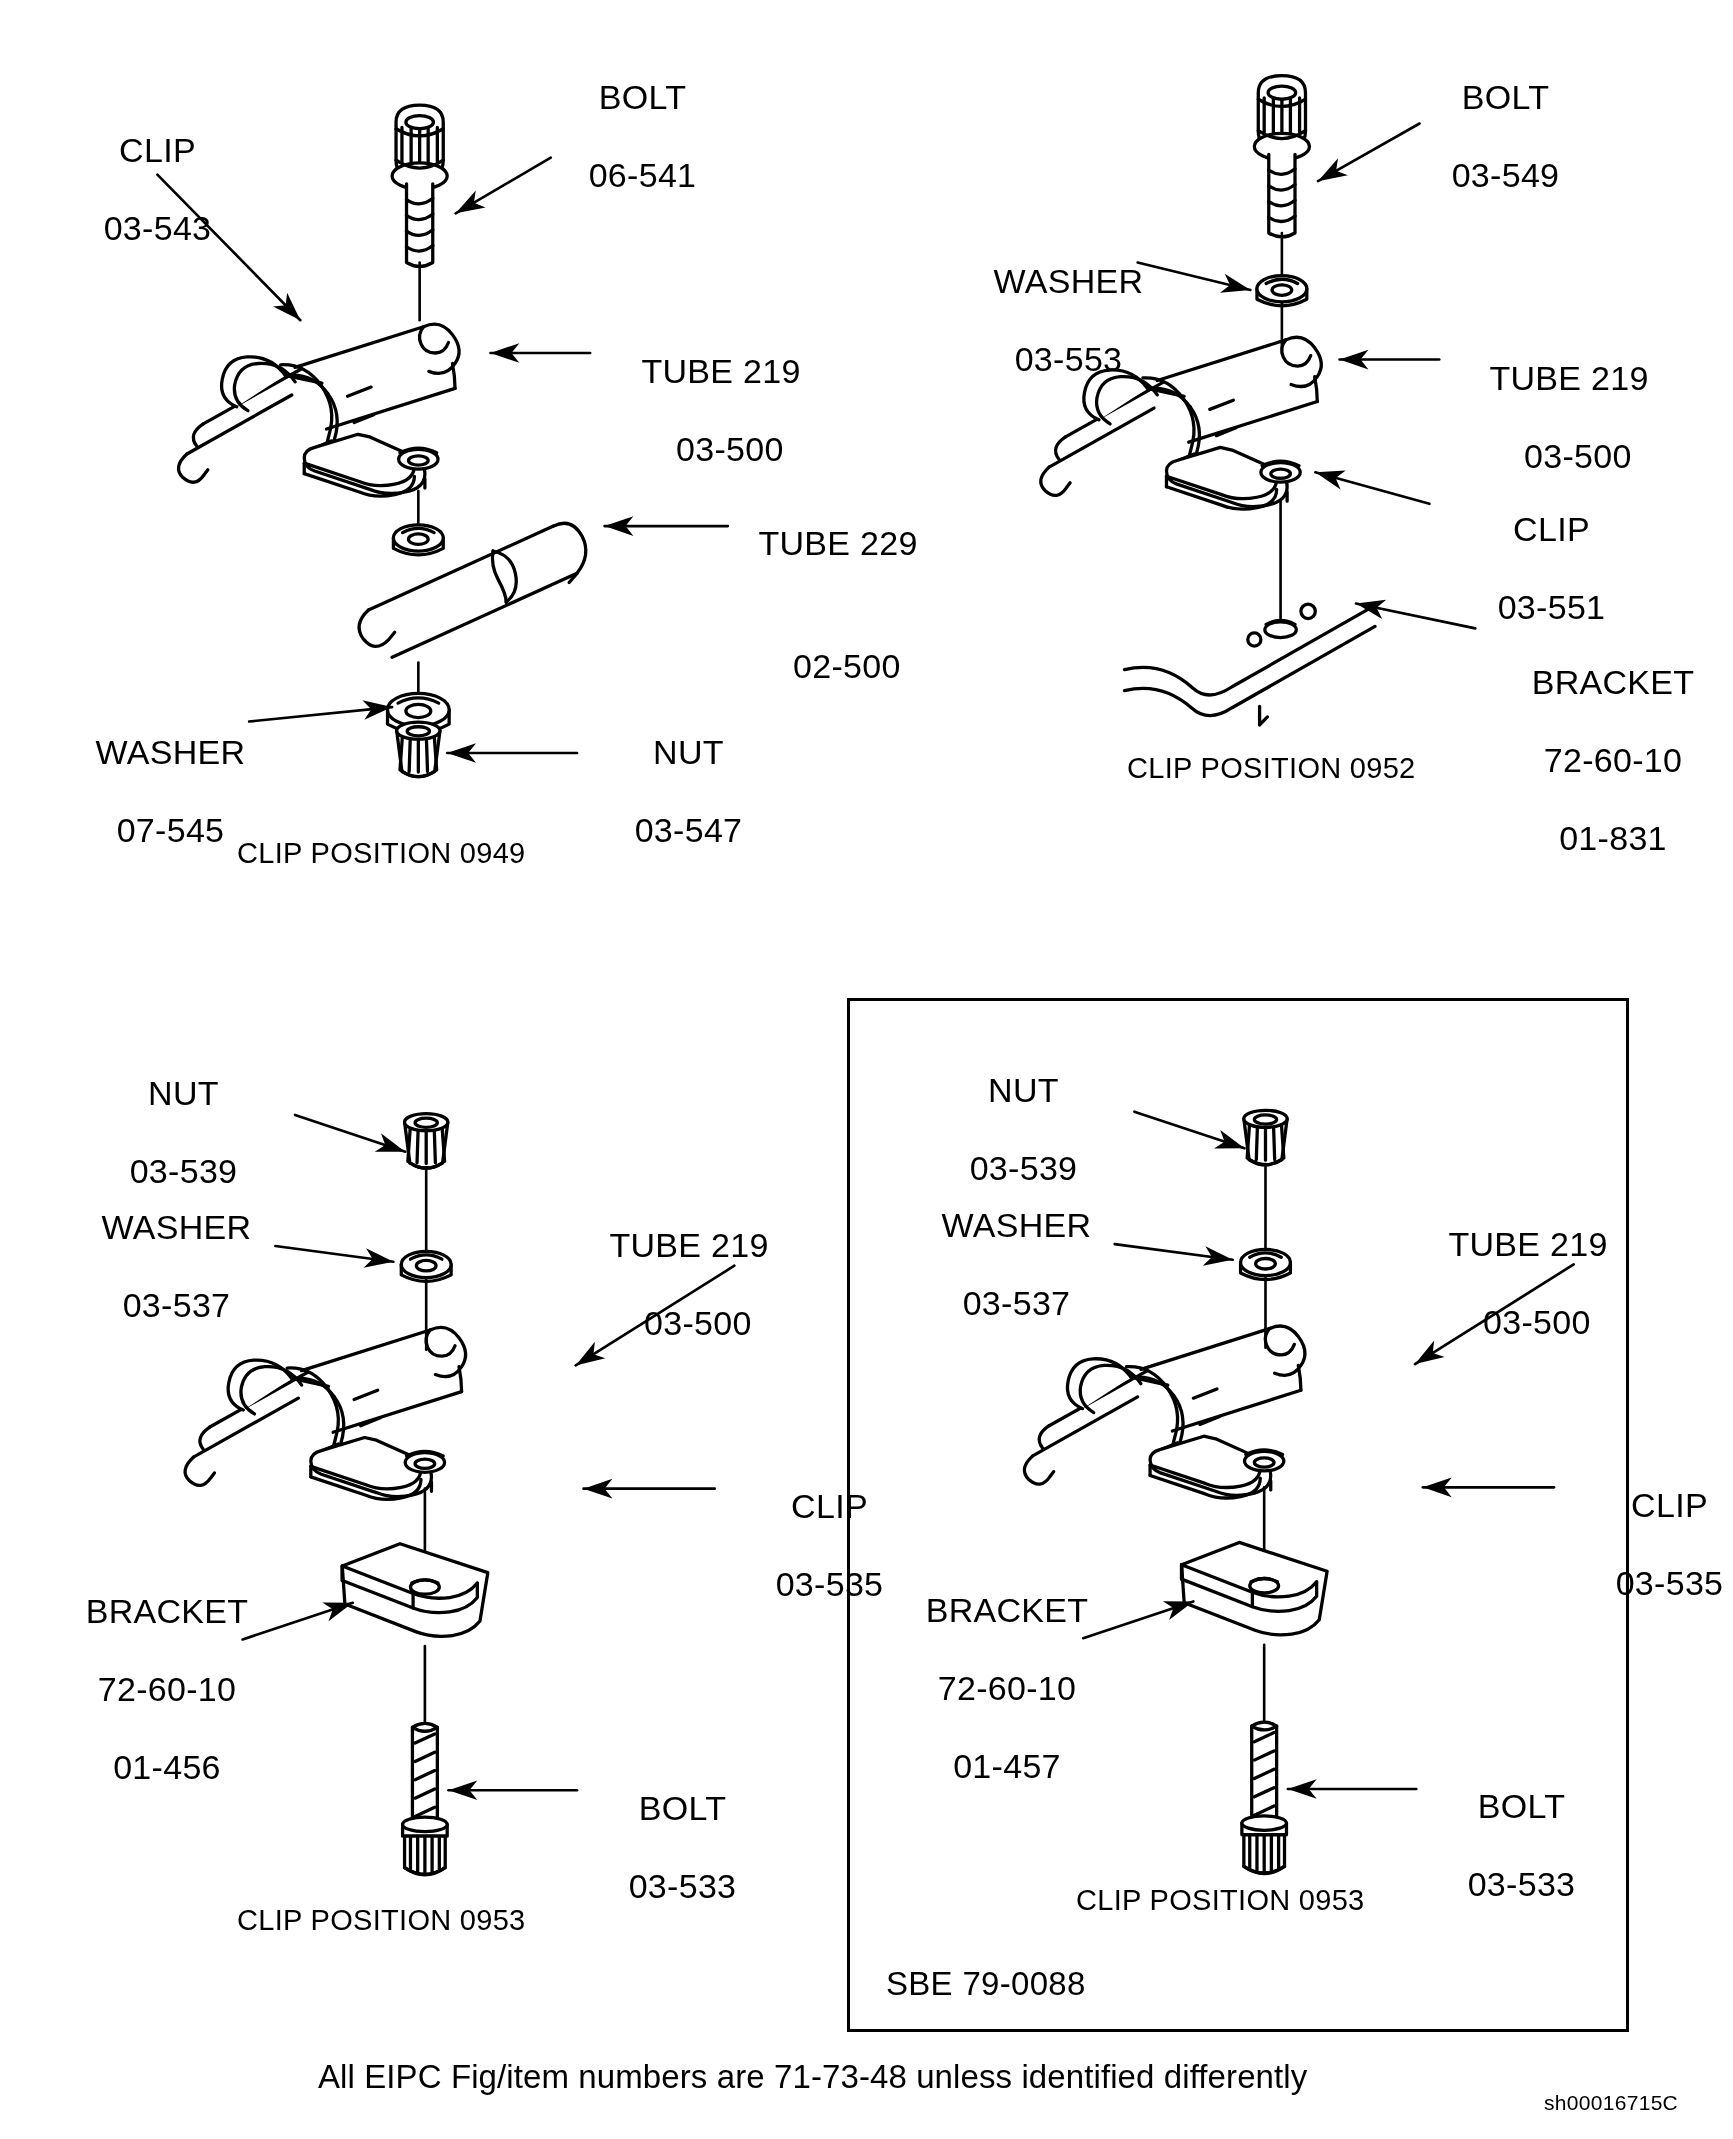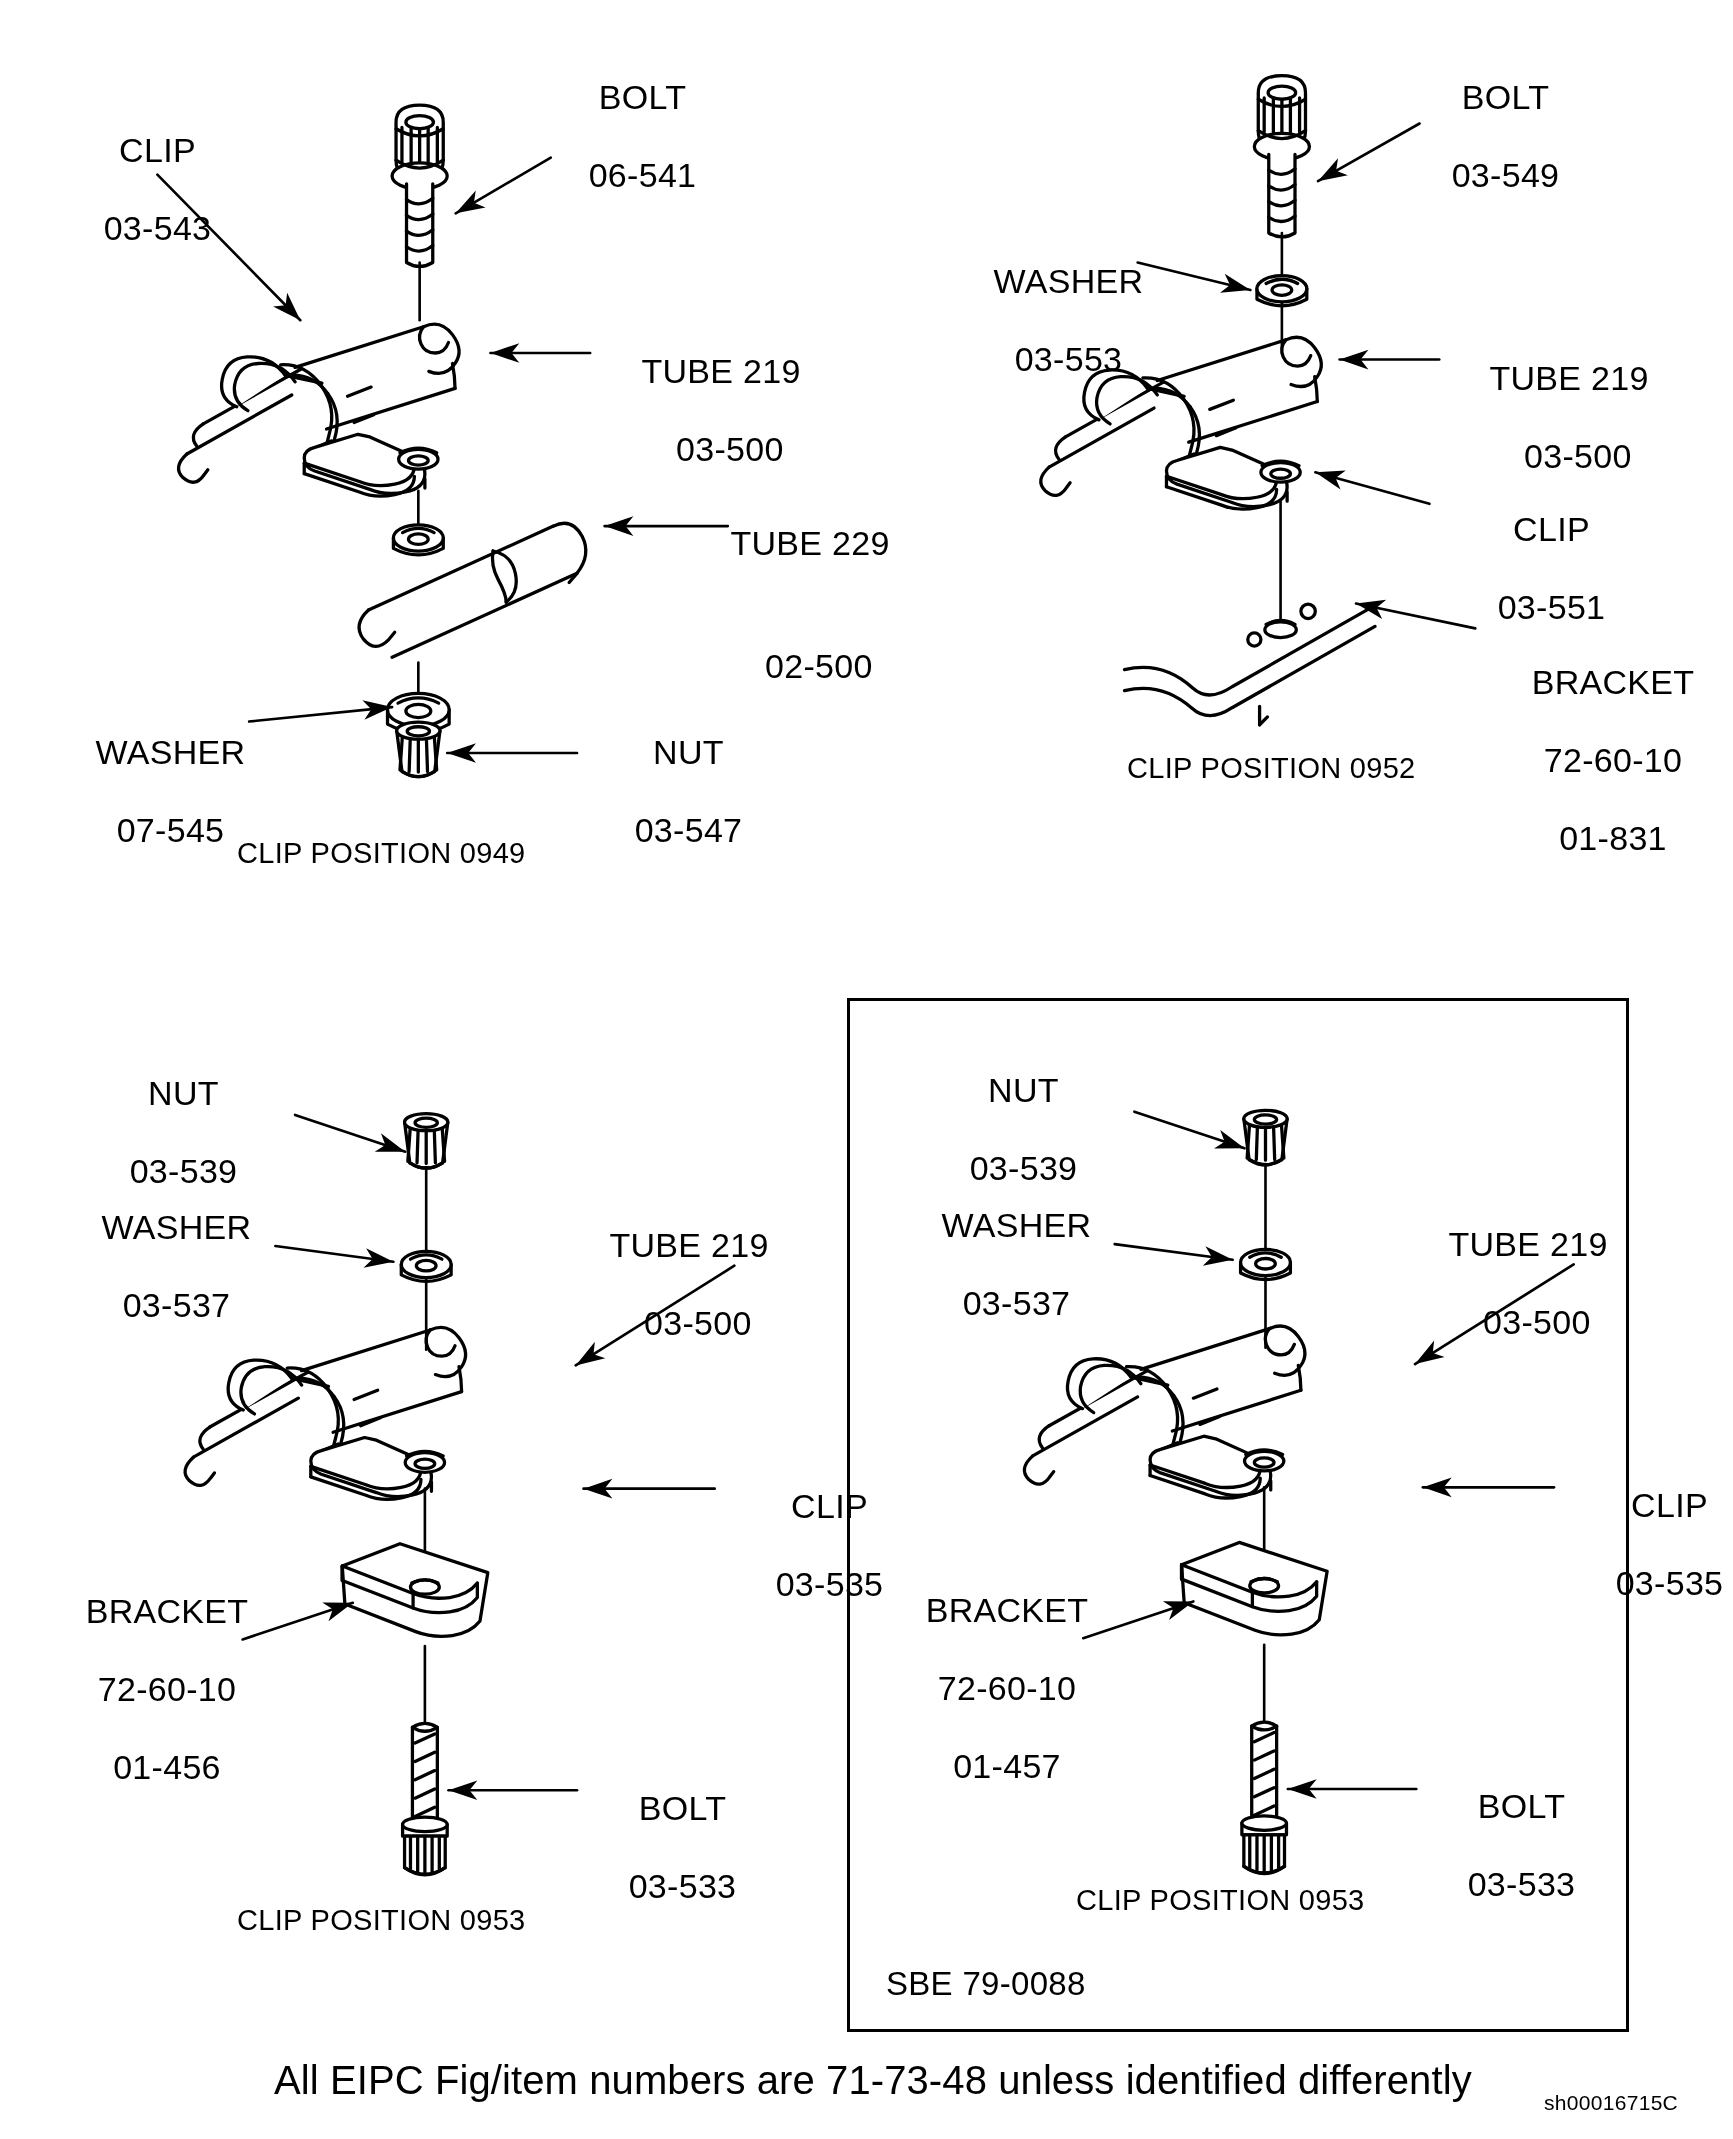--- a/index.html
+++ b/index.html
@@ -4,21 +4,21 @@
 <style>
   html,body{margin:0;padding:0;background:#fff;}
   body{width:1733px;height:2140px;position:relative;
        font-family:"Liberation Sans","DejaVu Sans",sans-serif;color:#000;}
   #sheet{position:absolute;inset:0;width:1733px;height:2140px;overflow:hidden;background:#fff;}
   svg{display:block;position:absolute;top:0;left:0;overflow:visible;}
   .lbl{position:absolute;font-size:34px;line-height:39px;white-space:pre;font-weight:400;
        letter-spacing:0.3px;}
   .lbl.c{text-align:center;}
   .pos{position:absolute;font-size:29px;line-height:38px;white-space:pre;letter-spacing:0.3px;}
-  .foot{position:absolute;font-size:40px;white-space:pre;letter-spacing:0.1px;}
+  .foot{position:absolute;font-size:33px;white-space:pre;letter-spacing:0.1px;margin-left:44px;}
   .code{position:absolute;font-size:21px;white-space:pre;
         font-family:Liberation Sans, sans-serif;letter-spacing:0.3px;}
   .sbe{position:absolute;font-size:33px;white-space:pre;letter-spacing:0.3px;}
   .boxline{position:absolute;border:3.9px solid #000;box-sizing:border-box;}
 </style>
 </head>
 <body>
 
 <div id="sheet">
 
@@ -310,21 +310,21 @@
   <div class="lbl c" style="left:46px;top:92px;width:184px;">
     <span>CLIP</span><br>
     <span>03-543</span>
   </div>
 
   <div class="lbl" style="left:603px;top:313px;width:289px;">
     <span>TUBE 219</span><br>
     <span style="display:inline-block;padding-left:34px;">03-500</span>
   </div>
 
-  <div class="lbl" style="left:692px;top:485px;width:289px;">
+  <div class="lbl" style="left:720px;top:485px;width:289px;">
     <span>TUBE 229</span><br>
     <span style="display:inline-block;padding-left:34px;margin-top:45px;">02-500</span>
   </div>
 
   <div class="lbl c" style="left:46px;top:694px;width:210px;">
     <span>WASHER</span><br>
     <span>07-545</span>
   </div>
 
   <div class="lbl c" style="left:577px;top:694px;width:184px;">

